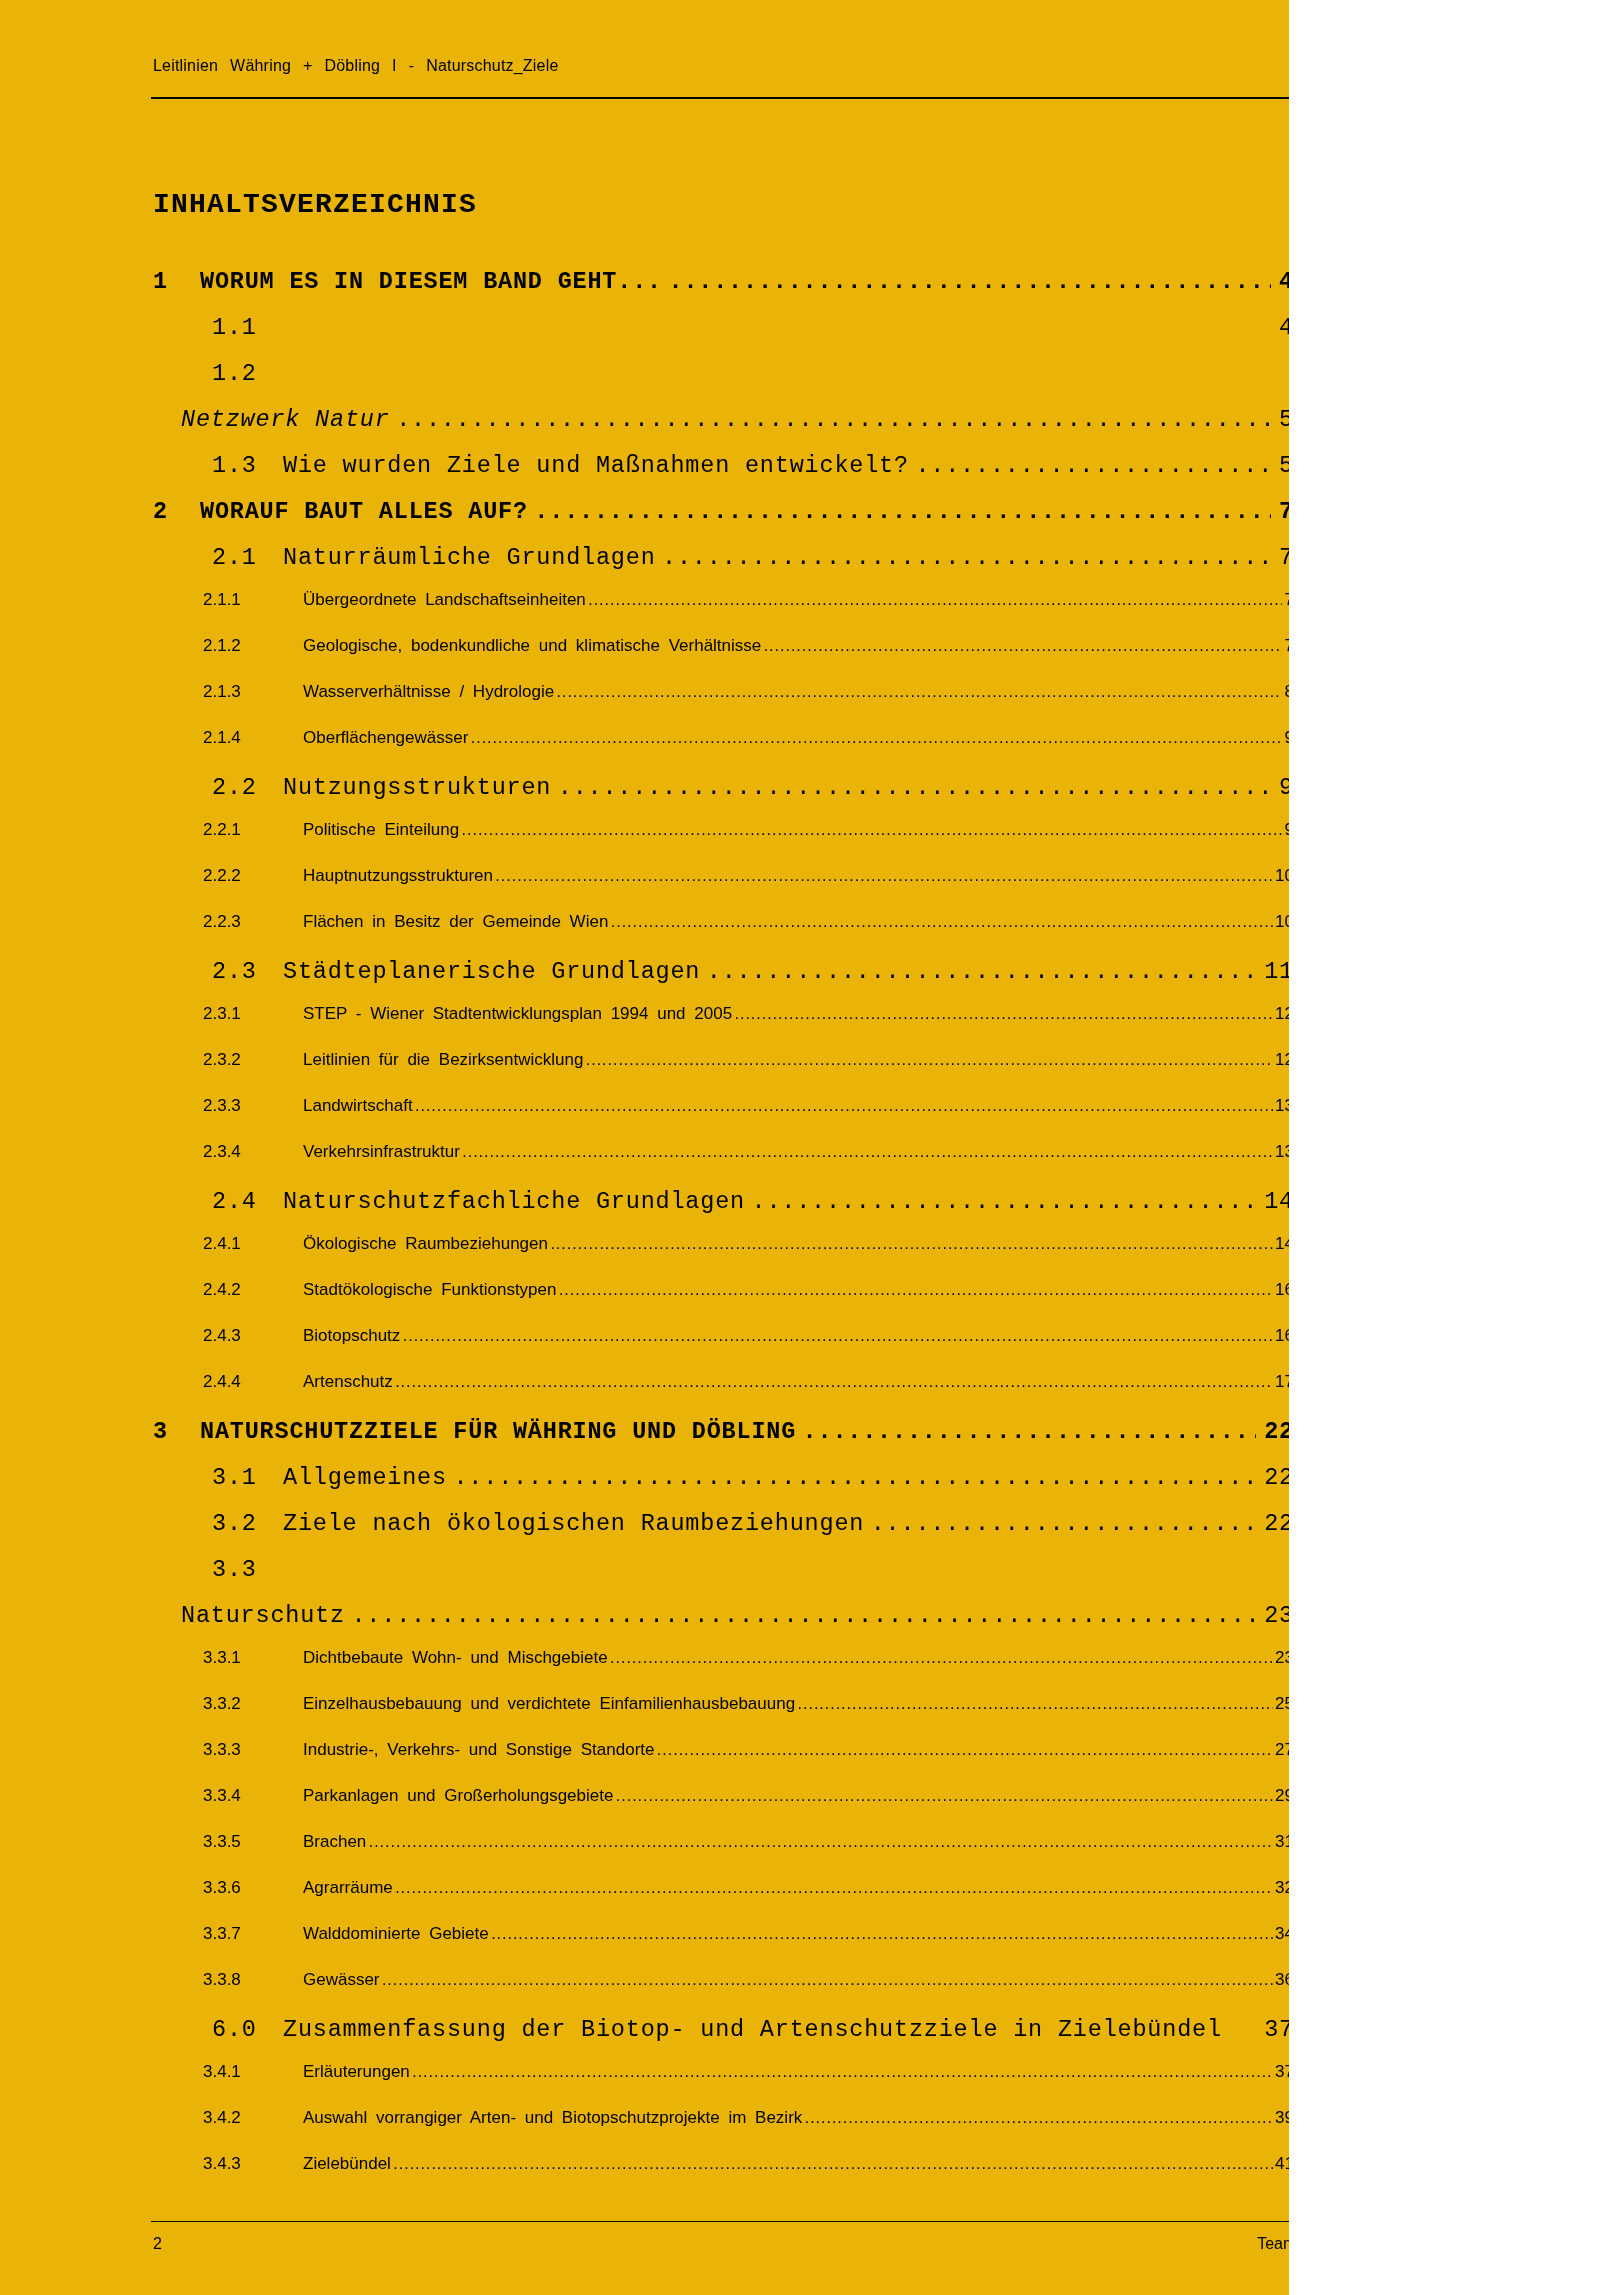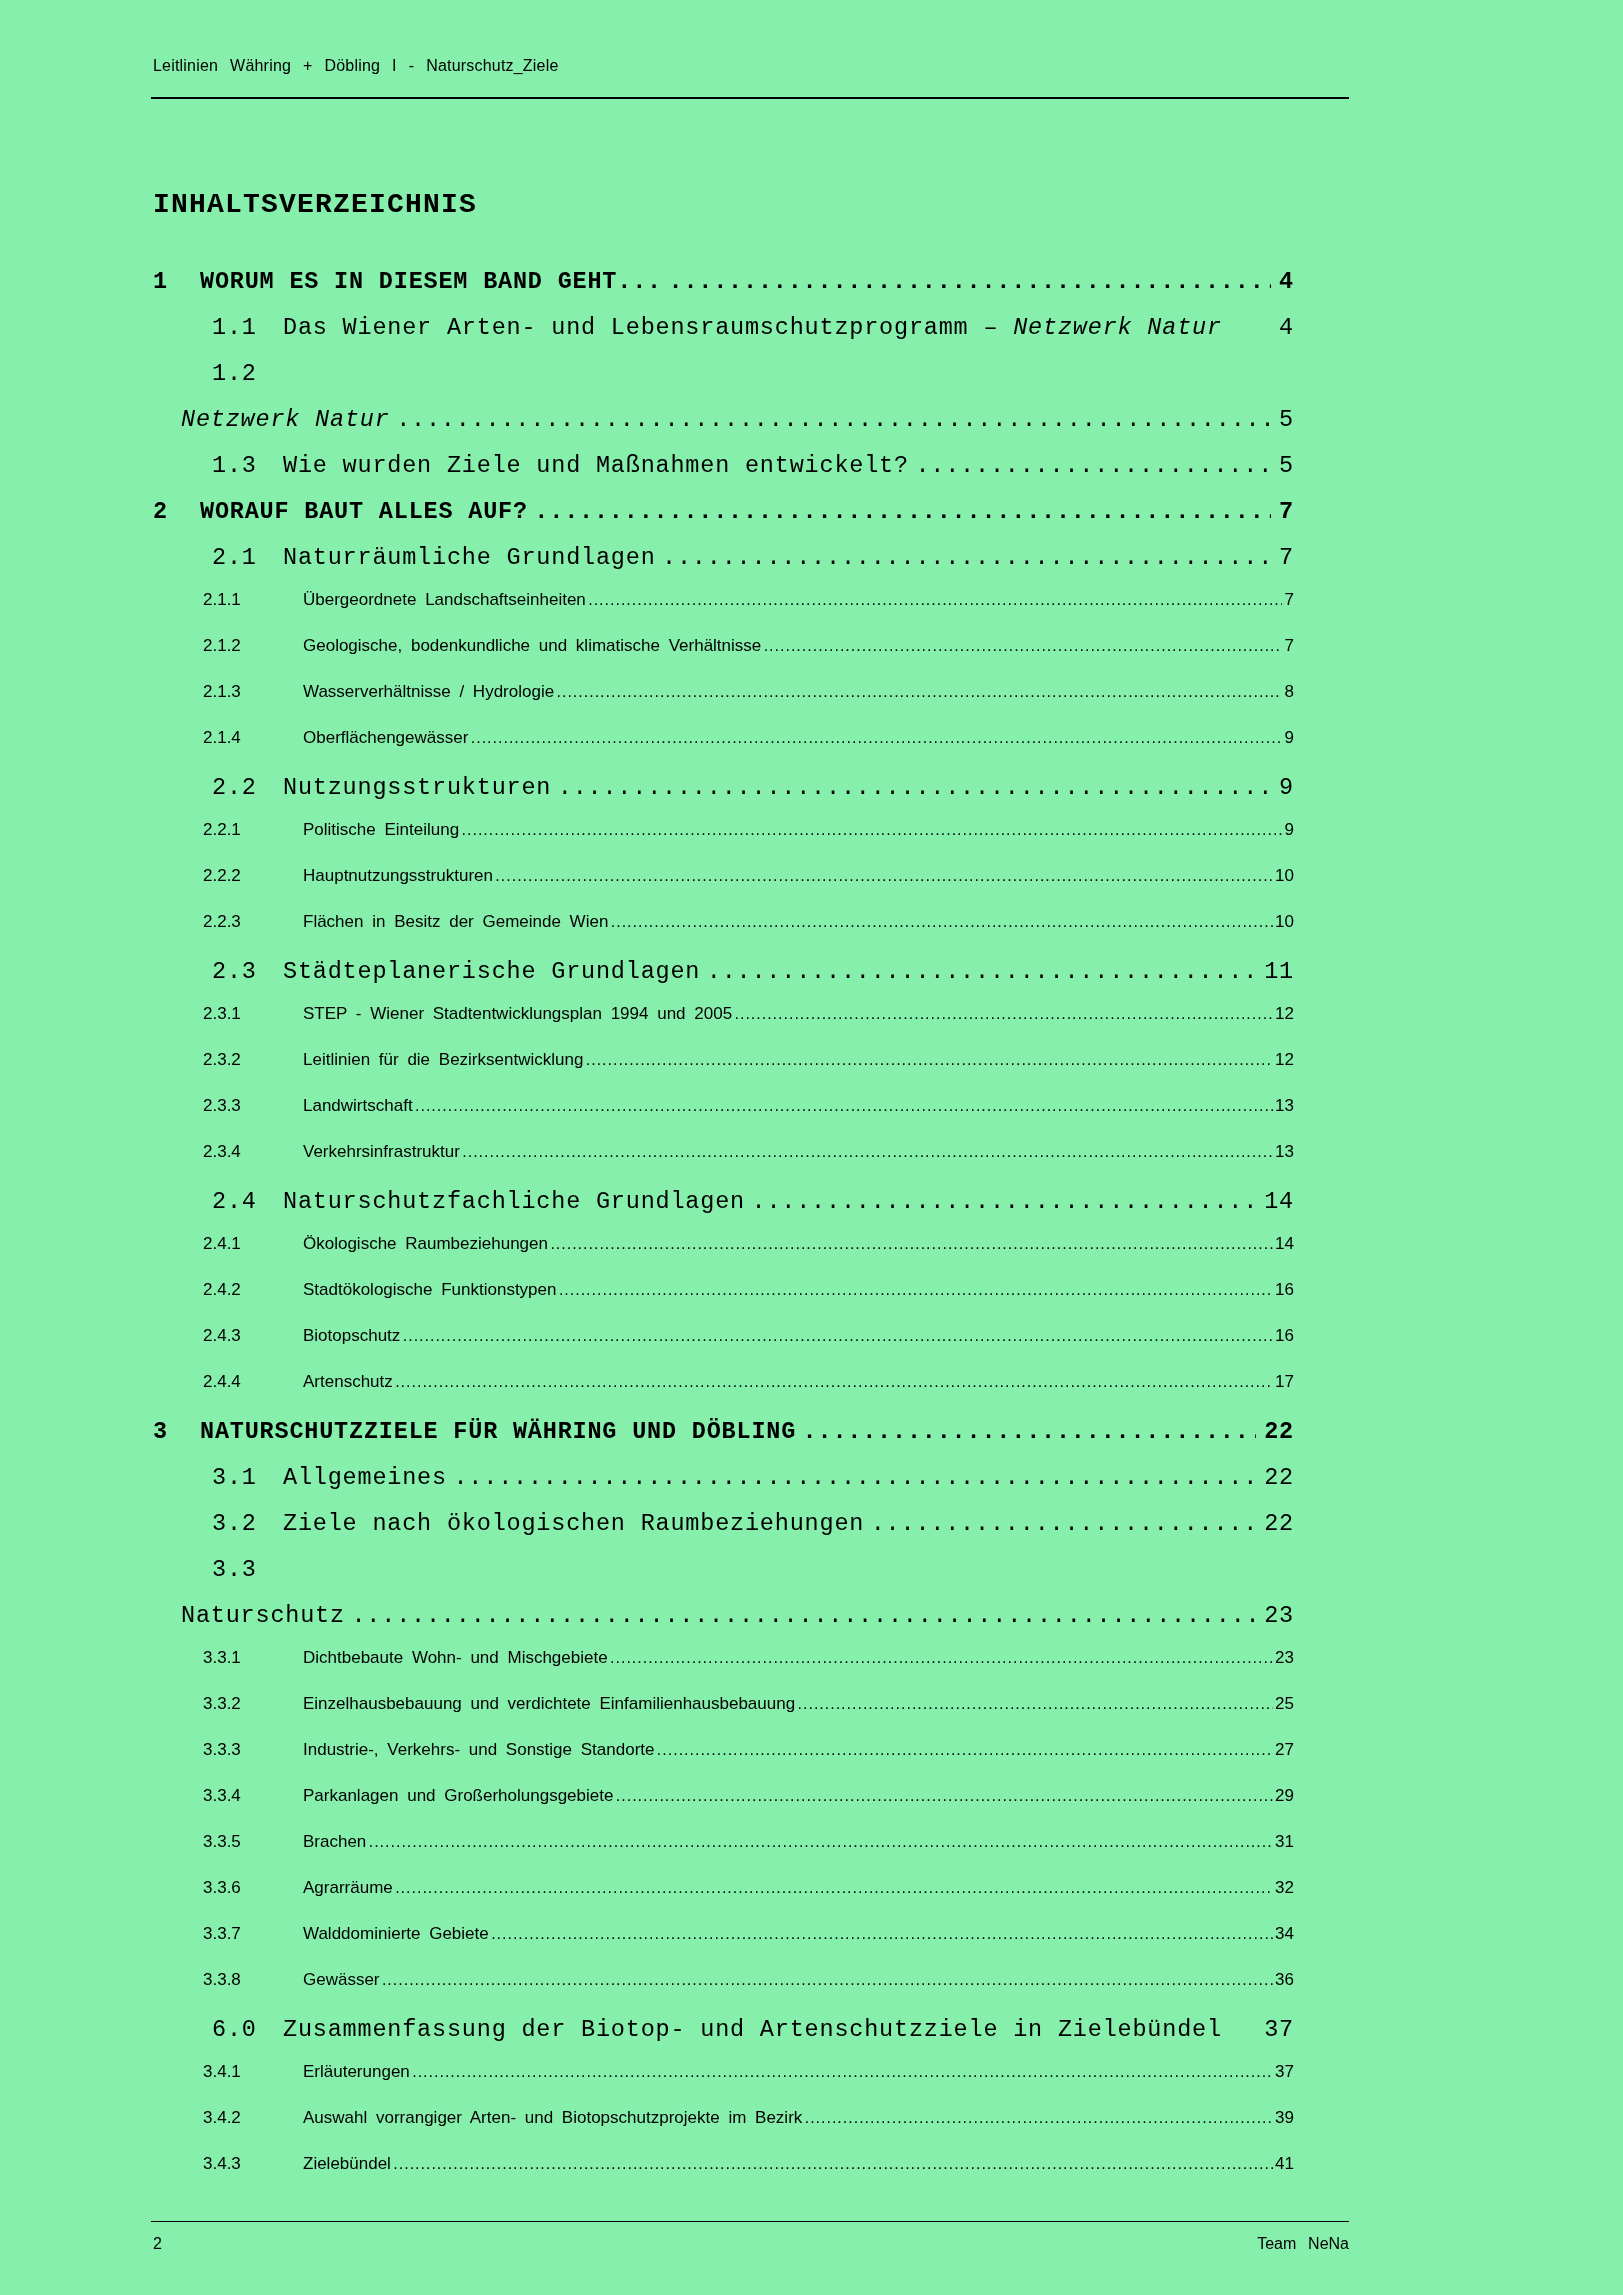--- a/index.html
+++ b/index.html
@@ -1,21 +1,21 @@
 <!DOCTYPE html>
 <html style="font-size:13px"><head>
 <meta charset="utf-8">
 <style>
   html,body{margin:0;padding:0;}
   body{background:#ffffff;}
   .page{
     position:relative;
-    width:1623px;
+    width:1289px;
     height:2295px;
-    background:#86efac;
+    background:#eab308;
     color:#000;
     font-family:"Liberation Sans","DejaVu Sans",sans-serif;
     overflow:hidden;
   }
   .header{
     position:absolute;left:153px;top:57px;
     font-size:16px;letter-spacing:0.2px;word-spacing:7.3px;
   }
   .rule-top{
     position:absolute;left:151px;top:97px;width:1198px;height:0;
@@ -65,21 +65,21 @@
 
   <div class="header">
     <span>Leitlinien Währing + Döbling I - Naturschutz_Ziele</span>
   </div>
   <div class="rule-top"></div>
 
   <h1 class="title">INHALTSVERZEICHNIS</h1>
 
   <div class="toc" id="toc">
       <div class="row l1"><span class="num">1</span><span class="label"><span>WORUM ES IN DIESEM BAND GEHT...</span></span><span class="leader">................................................................................................................................................................................................................................................................................................................................................................................................................</span><span class="pg">4</span></div>
-      <div class="row l2"><span class="num">1.1</span><span class="label"><span>Das Wiener Arten- und Lebensraumschutzprogramm – </span><span class="it">Netzwerk Natur</span></span><span class="leader"></span><span class="pg">4</span></div>
+      <div class="row l2"><span class="num">1.1</span><span class="leader"></span><span class="pg">4</span></div>
       <div class="row l2"><span class="num">1.2</span><span class="leader"></span><span class="pg"></span></div>
       <div class="row l2 cont"><span class="label"><span class="it">Netzwerk Natur</span></span><span class="leader">................................................................................................................................................................................................................................................................................................................................................................................................................</span><span class="pg">5</span></div>
       <div class="row l2"><span class="num">1.3</span><span class="label"><span>Wie wurden Ziele und Maßnahmen entwickelt?</span></span><span class="leader">................................................................................................................................................................................................................................................................................................................................................................................................................</span><span class="pg">5</span></div>
       <div class="row l1"><span class="num">2</span><span class="label"><span>WORAUF BAUT ALLES AUF?</span></span><span class="leader">................................................................................................................................................................................................................................................................................................................................................................................................................</span><span class="pg">7</span></div>
       <div class="row l2"><span class="num">2.1</span><span class="label"><span>Naturräumliche Grundlagen</span></span><span class="leader">................................................................................................................................................................................................................................................................................................................................................................................................................</span><span class="pg">7</span></div>
       <div class="row l3"><span class="num">2.1.1</span><span class="label"><span>Übergeordnete Landschaftseinheiten</span></span><span class="leader">................................................................................................................................................................................................................................................................................................................................................................................................................</span><span class="pg">7</span></div>
       <div class="row l3"><span class="num">2.1.2</span><span class="label"><span>Geologische, bodenkundliche und klimatische Verhältnisse</span></span><span class="leader">................................................................................................................................................................................................................................................................................................................................................................................................................</span><span class="pg">7</span></div>
       <div class="row l3"><span class="num">2.1.3</span><span class="label"><span>Wasserverhältnisse / Hydrologie</span></span><span class="leader">................................................................................................................................................................................................................................................................................................................................................................................................................</span><span class="pg">8</span></div>
       <div class="row l3"><span class="num">2.1.4</span><span class="label"><span>Oberflächengewässer</span></span><span class="leader">................................................................................................................................................................................................................................................................................................................................................................................................................</span><span class="pg">9</span></div>
       <div class="row l2"><span class="num">2.2</span><span class="label"><span>Nutzungsstrukturen</span></span><span class="leader">................................................................................................................................................................................................................................................................................................................................................................................................................</span><span class="pg">9</span></div>

